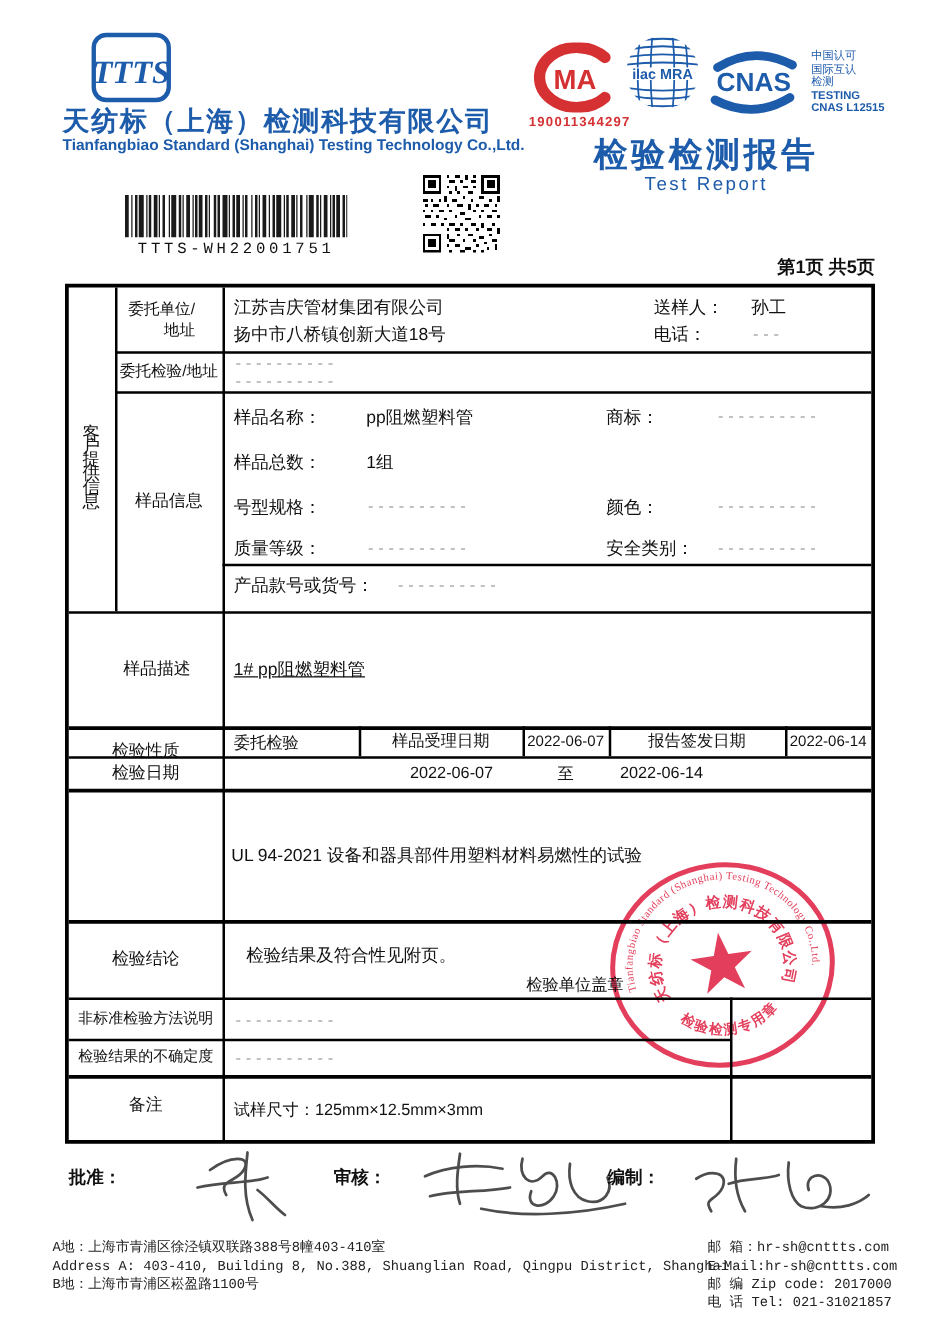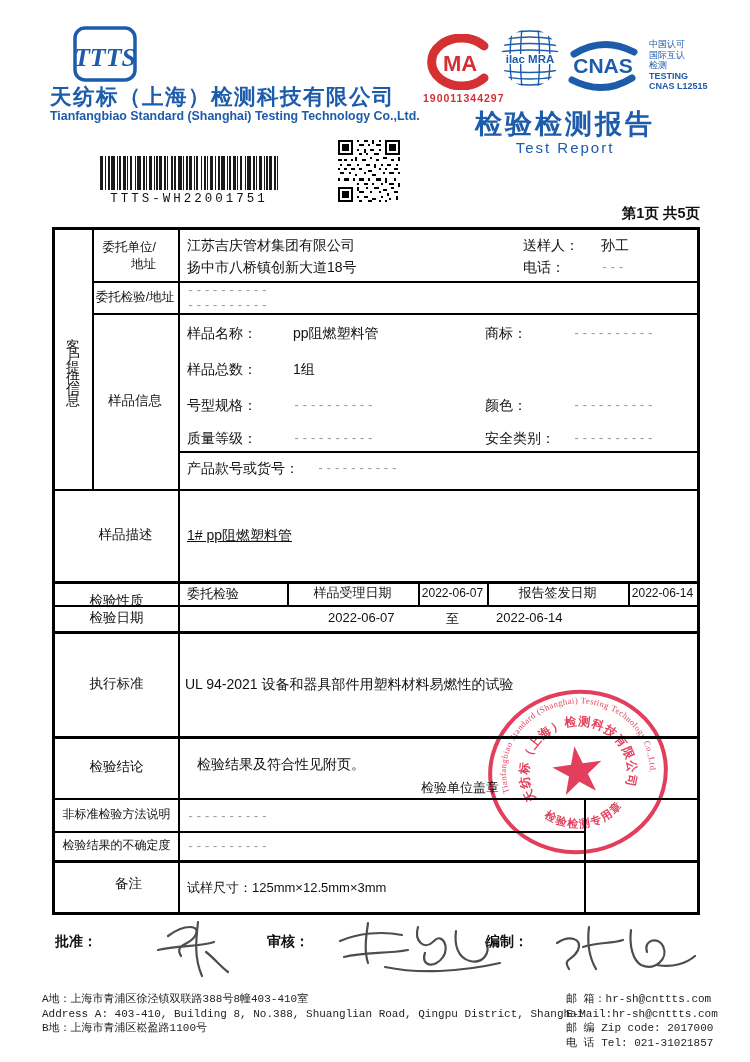--- a/index.html
+++ b/index.html
@@ -171,34 +171,33 @@
     <div class="cell t13" style="left:232px;top:351px;width:131px;height:24px;">样品受理日期</div>
     <div class="cell" style="left:363px;top:351px;width:69px;height:24px;font-size:12px;">2022-06-07</div>
     <div class="cell t13" style="left:432px;top:351px;width:141px;height:24px;">报告签发日期</div>
     <div class="cell" style="left:573px;top:351px;width:69px;height:24px;font-size:12px;">2022-06-14</div>
 
     <div class="cell label" style="left:0;top:375px;width:123px;height:26px;">检验日期</div>
     <div class="abs t13" style="left:273px;top:380px;">2022-06-07</div>
     <div class="abs t13" style="left:391px;top:380px;">至</div>
     <div class="abs t13" style="left:441px;top:380px;">2022-06-14</div>
 
-    <div class="cell label" style="left:0;top:401px;width:123px;height:105px;">执行标准</div>
     <div class="abs t14" style="left:130px;top:446px;">UL 94-2021  设备和器具部件用塑料材料易燃性的试验</div>
 
     <div class="cell label" style="left:0;top:506px;width:123px;height:62px;">检验结论</div>
     <div class="abs t14" style="left:142px;top:526px;">检验结果及符合性见附页。</div>
     <div class="abs t13" style="left:366px;top:549px;">检验单位盖章</div>
 
     <div class="cell" style="left:0;top:568px;width:123px;height:33px;font-size:12px;">非标准检验方法说明</div>
     <div class="abs dashes" style="left:132px;top:580px;">----------</div>
 
     <div class="cell" style="left:0;top:601px;width:123px;height:29px;font-size:12px;">检验结果的不确定度</div>
     <div class="abs dashes" style="left:132px;top:610px;">----------</div>
 
-    <div class="cell label" style="left:12px;top:630px;width:123px;height:47px;">备注</div>
+    <div class="cell label" style="left:0;top:630px;width:123px;height:47px;">备注</div>
     <div class="abs t13" style="left:132px;top:649px;">试样尺寸：125mm×12.5mm×3mm</div>
   </div>
 
   <svg class="abs" style="left:484px;top:686px;mix-blend-mode:multiply;opacity:0.9;transform:rotate(-8deg);" width="188" height="172" viewBox="0 0 188 172">
     <defs>
       <path id="sealOuter" d="M 34,123 A 72,68 0 1 1 154,123"></path>
       <path id="sealInner" d="M 58,119 A 50,47 0 1 1 130,119"></path>
       <path id="sealBottom" d="M 54,125 A 55,52 0 0 0 134,125"></path>
     </defs>
     <ellipse cx="94" cy="86" rx="88" ry="80" fill="none" stroke="#e02a4a" stroke-width="4"></ellipse>

